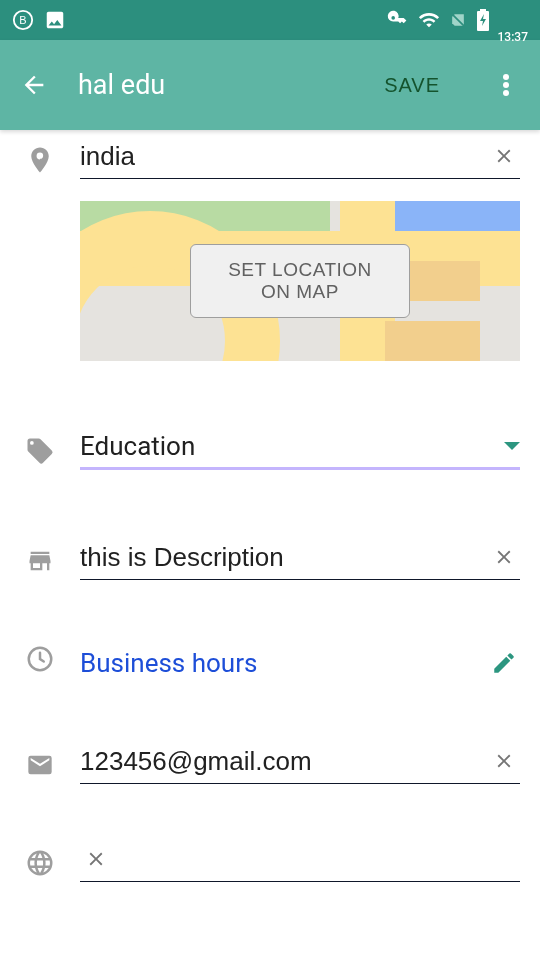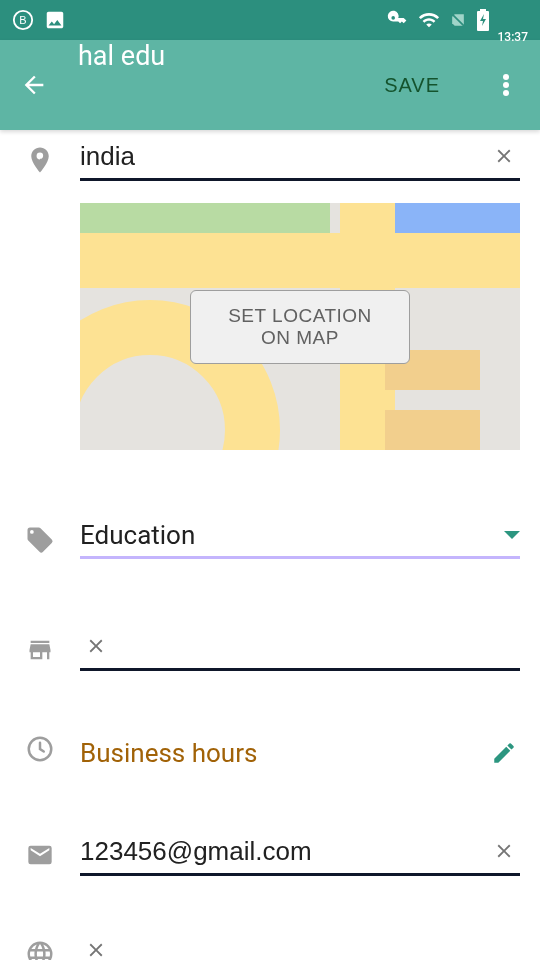--- a/index.html
+++ b/index.html
@@ -20,20 +20,21 @@
     padding: 0 12px;
     color: #ffffff;
   }
   .status-left { display: flex; align-items: center; gap: 10px; }
   .status-right { display: flex; align-items: center; gap: 8px; }
   .status-time { font-size: 12px; font-weight: 500; margin-top: 34px; }
   .app-bar {
     height: 90px;
     background: #5eb5a4;
     display: flex;
+    align-items: center;
     padding: 0 20px;
     gap: 30px;
     box-shadow: 0 2px 4px rgba(0,0,0,0.15);
   }
   .app-title {
     flex: 1;
     color: #ffffff;
     font-size: 27px;
     font-weight: 400;
   }
@@ -77,21 +78,21 @@
     color: #9e9e9e;
     flex-shrink: 0;
   }
   .row-body {
     flex: 1;
     position: relative;
   }
   .input-line {
     display: flex;
     align-items: center;
-    border-bottom: 3px solid #0f172a;
+    border-bottom: 1px solid #0f172a;
     padding-bottom: 6px;
   }
   .input-line.accent { border-bottom: 3px solid #c4b5fd; }
   .input-text {
     flex: 1;
     font-size: 26px;
     color: #212121;
     border: none;
     outline: none;
     background: transparent;
@@ -108,21 +109,21 @@
     justify-content: center;
   }
   .dropdown-caret {
     width: 0; height: 0;
     border-left: 8px solid transparent;
     border-right: 8px solid transparent;
     border-top: 8px solid #2c9680;
   }
   .map-preview {
     margin-top: 22px;
-    height: 247px;
+    height: 160px;
     background: #e5e3df;
     position: relative;
     overflow: hidden;
   }
   .map-road-h { position: absolute; left: 0; right: 0; top: 30px; height: 55px; background: #fde293; }
   .map-road-v { position: absolute; top: 0; bottom: 0; left: 260px; width: 55px; background: #fde293; }
   .map-green { position: absolute; left: 0; top: 0; width: 250px; height: 30px; background: #b8dba3; }
   .map-blue { position: absolute; right: 0; top: 0; width: 130px; height: 30px; background: #8ab4f8; }
   .map-curve {
     position: absolute; left: -60px; bottom: -110px;
@@ -149,21 +150,21 @@
   .spacer-lg { height: 52px; }
   .spacer-md { height: 40px; }
   .biz-hours-row {
     display: flex;
     align-items: center;
     padding: 8px 0;
   }
   .biz-hours-label {
     flex: 1;
     font-size: 26px;
-    color: #a16207;
+    color: #1d4ed8;
   }
   svg { display: block; }
 </style>
 </head>
 <body>
 
 <div class="status-bar">
   <div class="status-left">
     <span>
       <svg width="22" height="22" viewBox="0 0 24 24" fill="none" stroke="#fff" stroke-width="2">
@@ -272,20 +273,21 @@
   <div class="spacer-lg"></div>
 
   <div class="row">
     <div class="row-icon">
       <svg width="28" height="28" viewBox="0 0 24 24" fill="#9e9e9e">
           <path d="M20 4H4v2h16V4zm1 10v-2l-1-5H4l-1 5v2h1v6h10v-6h4v6h2v-6h1zm-9 4H6v-4h6v4z"></path>
         </svg>
     </div>
     <div class="row-body">
       <div class="input-line">
+        <input class="input-text" value="this is Description" style="">
         <button class="clear-btn">
           <svg width="22" height="22" viewBox="0 0 24 24" fill="#757575">
               <path d="M19 6.41L17.59 5 12 10.59 6.41 5 5 6.41 10.59 12 5 17.59 6.41 19 12 13.41 17.59 19 19 17.59 13.41 12 19 6.41z"></path>
             </svg>
         </button>
       </div>
     </div>
   </div>
 
   <div class="spacer-md"></div>

